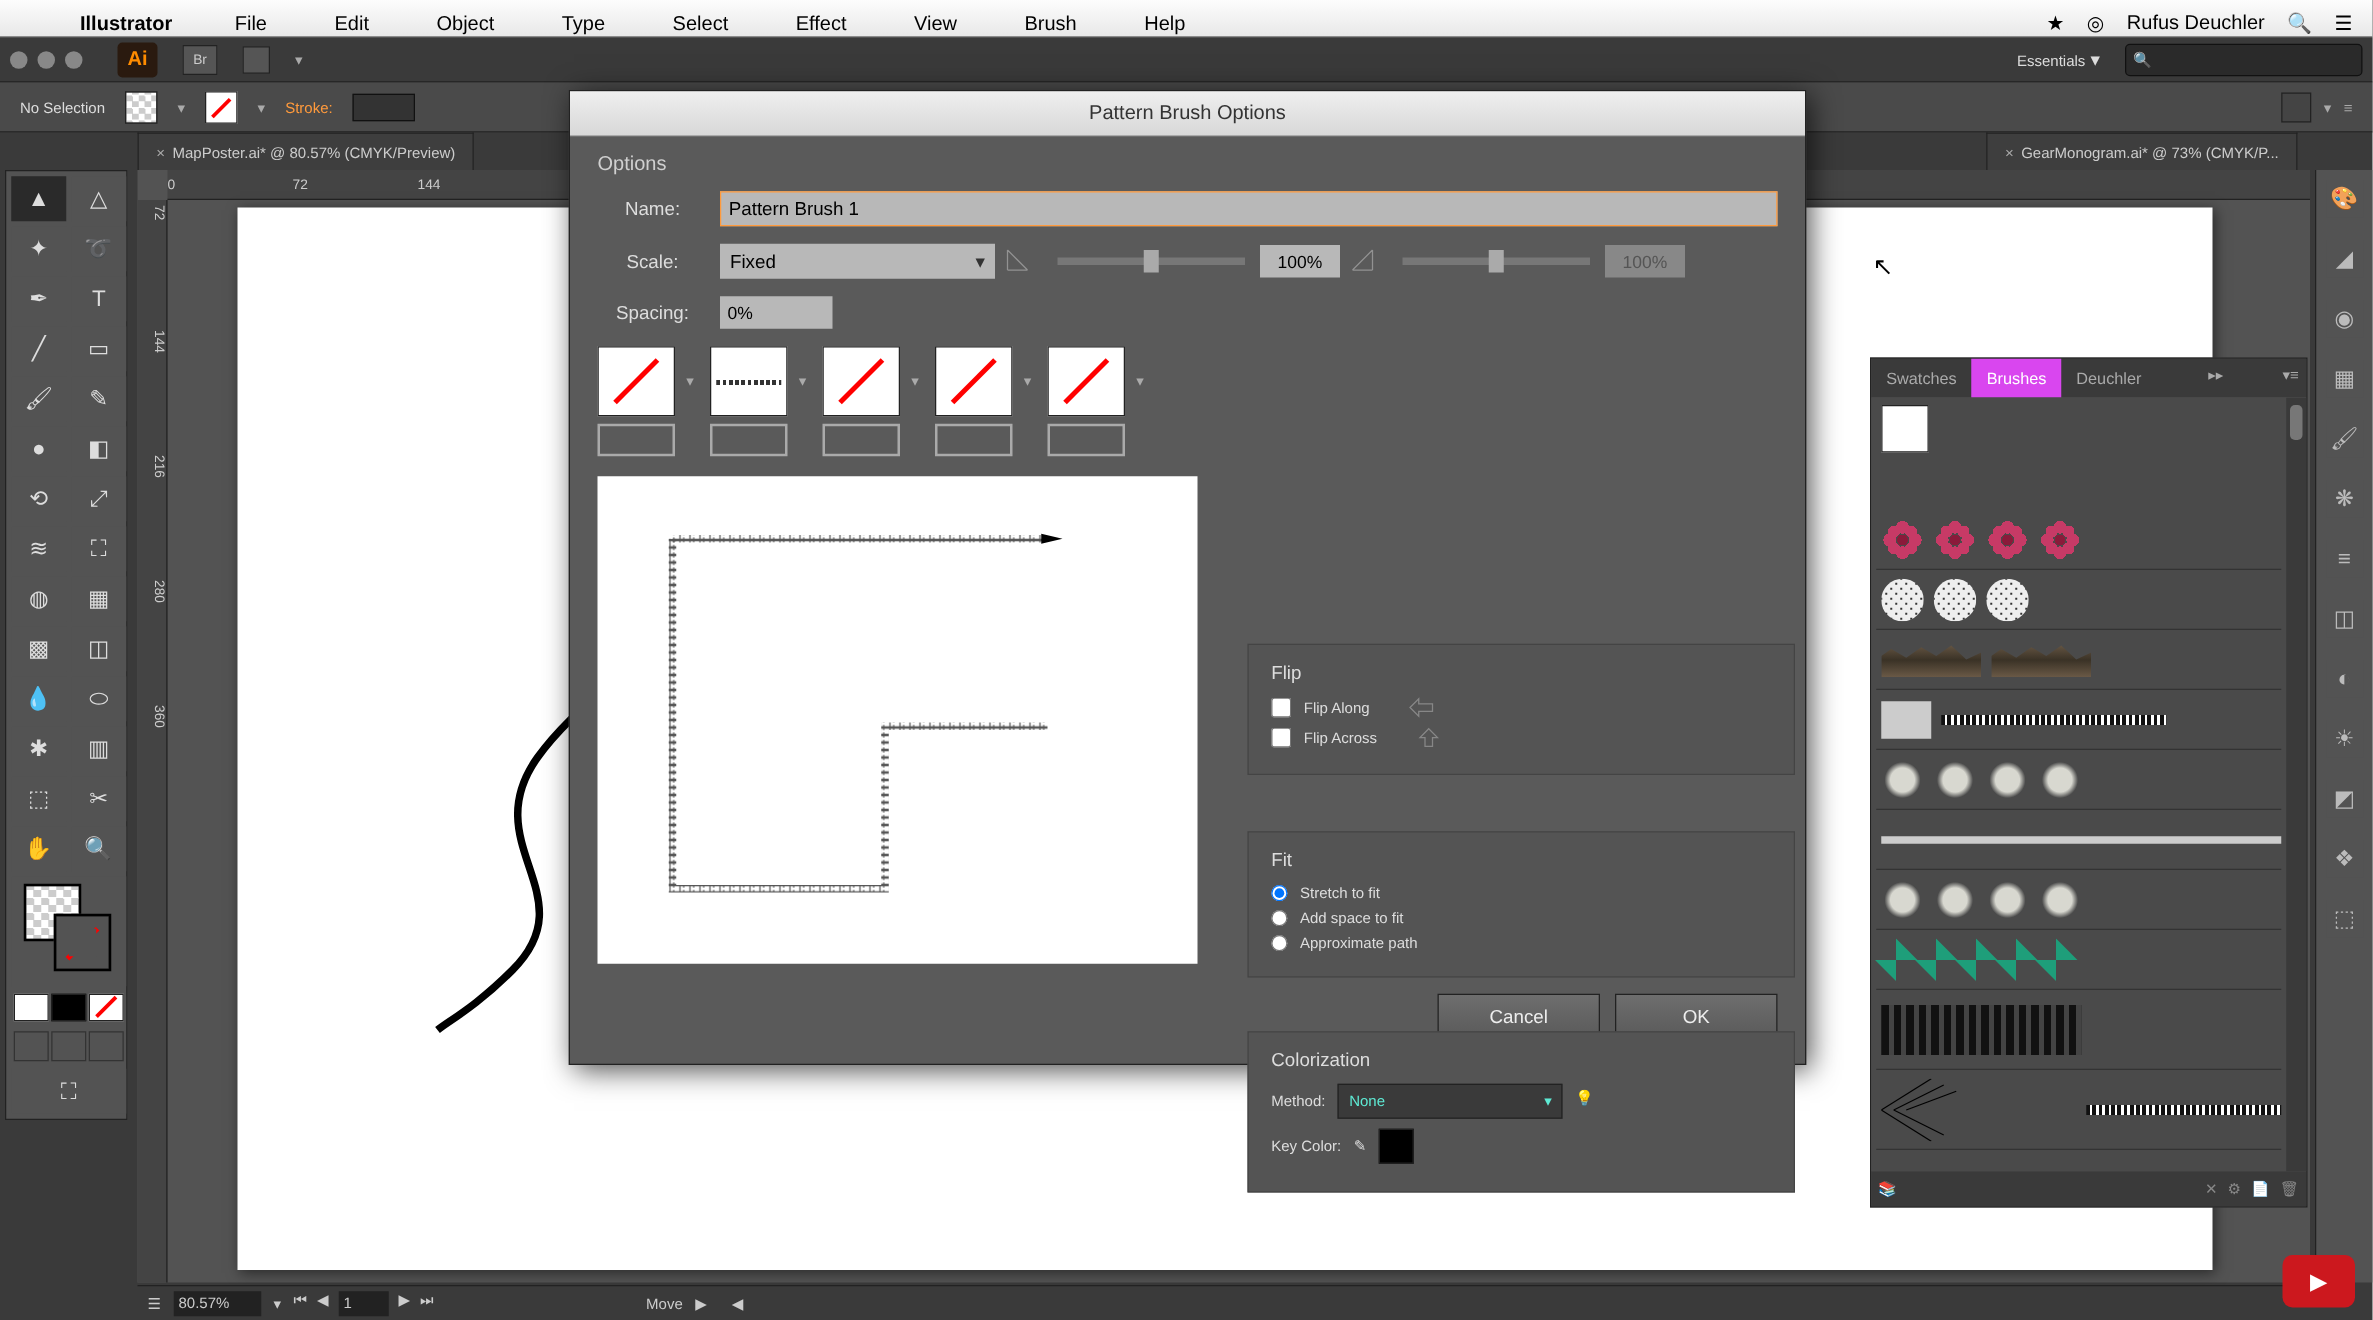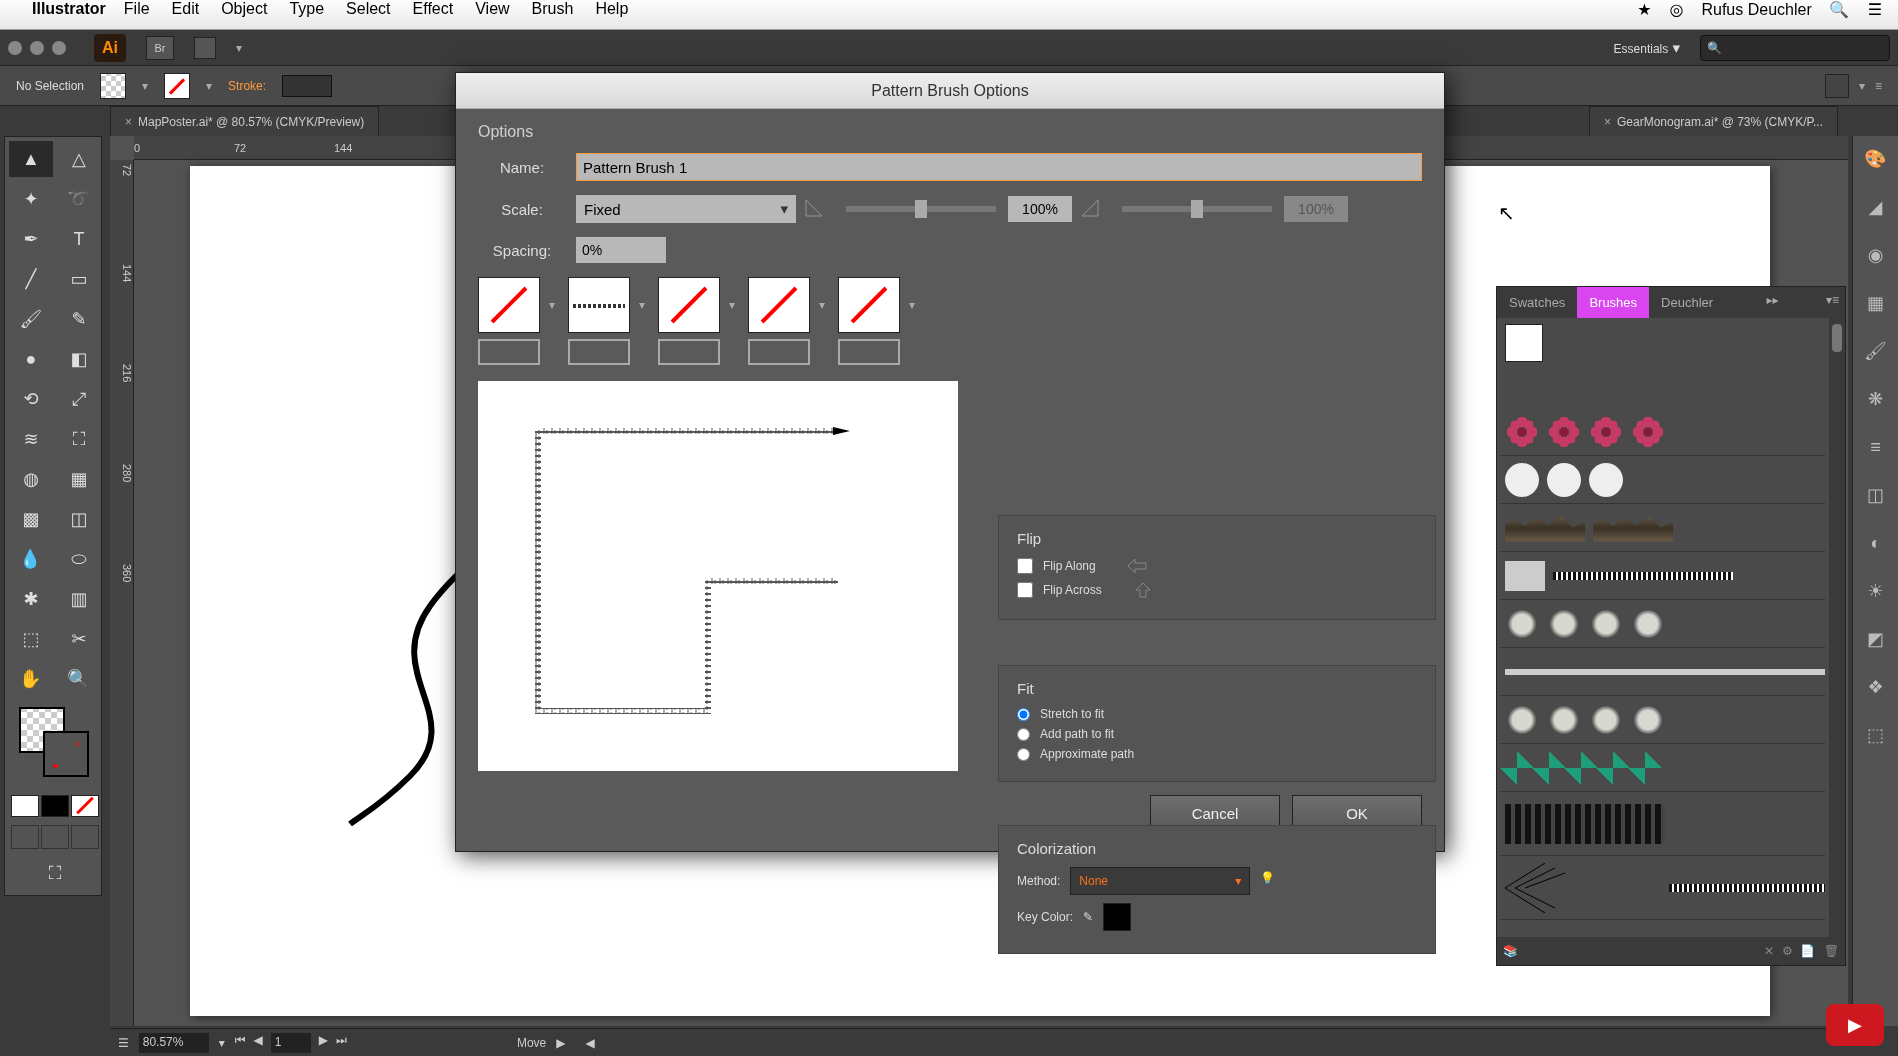--- a/index.html
+++ b/index.html
@@ -1,19 +1,19 @@
 <!DOCTYPE html>
 <html><head>
 <meta charset="utf-8">
 <style>
 * { margin: 0; padding: 0; box-sizing: border-box; font-family: "Lucida Grande", Arial, sans-serif; font-size: 12px; }
 body { background: #3a3a3a; width: 1898px; height: 1056px; overflow: hidden; position: relative; }
 
 
-.menubar { position: absolute; top: 0; left: 0; right: 0; height: 30px; background: linear-gradient(#fdfdfd,#e8e8e8); display: flex; align-items: flex-start; color: #000; border-bottom: 1px solid #999; }
+.menubar { position: absolute; top: 0; left: 0; right: 0; height: 30px; background: linear-gradient(#fdfdfd,#e8e8e8); display: flex; align-items: flex-end; color: #000; border-bottom: 1px solid #999; gap: 32px; }
 .menubar .apple { margin: 0 16px; font-size: 18px; }
 .menubar .app-name { font-weight: bold; margin-right: 18px; font-size: 16px; }
 .menubar .menu-item { margin-right: 22px; font-size: 16px; cursor: default; }
 .menubar .right { margin-left: auto; display: flex; align-items: center; gap: 18px; padding-right: 16px; }
 .menubar .right span { font-size: 16px; }
 
 
 .appbar { position: absolute; top: 30px; left: 0; right: 0; height: 36px; background: #3a3a3a; display: flex; align-items: center; padding: 0 8px; gap: 20px; border-bottom: 1px solid #222; }
 .traffic { display: flex; gap: 8px; margin-right: 8px; }
 .traffic span { width: 14px; height: 14px; border-radius: 50%; background: #888; display: inline-block; }
@@ -130,21 +130,21 @@
 .preview { width: 480px; height: 390px; background: #fff; position: relative; margin-top: 8px; }
 
 .right-col { position: absolute; top: 318px; left: 520px; width: 438px; display: flex; flex-direction: column; gap: 16px; }
 .panel-section { border: 1px solid #444; background:#545454; padding: 14px 18px; }
 .panel-section .title { font-size: 15px; color: #ddd; margin-bottom: 10px; display:block; }
 .check-row { display:flex; align-items:center; gap:10px; margin: 6px 0; font-size:15px; }
 .check-row input { width:16px; height:16px; }
 .radio-row { display:flex; align-items:center; gap:10px; margin: 6px 0; font-size:15px; }
 .flip-icon { width:22px; height:18px; margin-left: 20px; opacity:.6; }
 .color-row { display:flex; align-items:center; gap:10px; margin: 8px 0; font-size:15px; }
-.method-dd { width:180px; height:28px; background:#3a3a3a; color:#f97316; display:flex; align-items:center; padding:0 8px; position:relative; border:1px solid #222; }
+.method-dd { width:180px; height:28px; background:#3a3a3a; color:#5eead4; display:flex; align-items:center; padding:0 8px; position:relative; border:1px solid #222; }
 .method-dd::after { content:"▾"; position:absolute; right:8px; }
 .key-color { width:28px; height:28px; background:#000; border:1px solid #222; }
 .tip-icon { width:20px; height:20px; color:#e0c060; }
 
 .dialog-buttons { display:flex; justify-content:flex-end; gap:12px; margin-top: 24px; }
 .btn { width:130px; height:36px; background: linear-gradient(#6e6e6e,#5a5a5a); border:1px solid #222; color:#eee; display:flex; align-items:center; justify-content:center; font-size:15px; cursor:default; }
 
 .cursor { position:absolute; top:128px; left:1042px; font-size:20px; color:#000; pointer-events:none; }
 
 .yt-badge { position:absolute; bottom:10px; right:14px; width:58px; height:42px; background:#cc181e; border-radius:8px; display:flex; align-items:center; justify-content:center; color:#fff; font-size:18px; }
@@ -499,21 +499,21 @@
         </div>
 
         <div class="panel-section" style="position:absolute;top:70px;left:0;right:0">
           <span class="title">Fit</span>
           <div class="radio-row">
               <input type="radio" name="fit" checked="" style="">
               <span>Stretch to fit</span>
             </div>
           <div class="radio-row">
               <input type="radio" name="fit" style="">
-              <span>Add path to fit</span>
+              <span>Add space to fit</span>
             </div>
           <div class="radio-row">
               <input type="radio" name="fit" style="">
               <span>Approximate path</span>
             </div>
         </div>
 
         <div class="panel-section" style="position:absolute;top:230px;left:0;right:0">
           <span class="title">Colorization</span>
           <div class="color-row">

